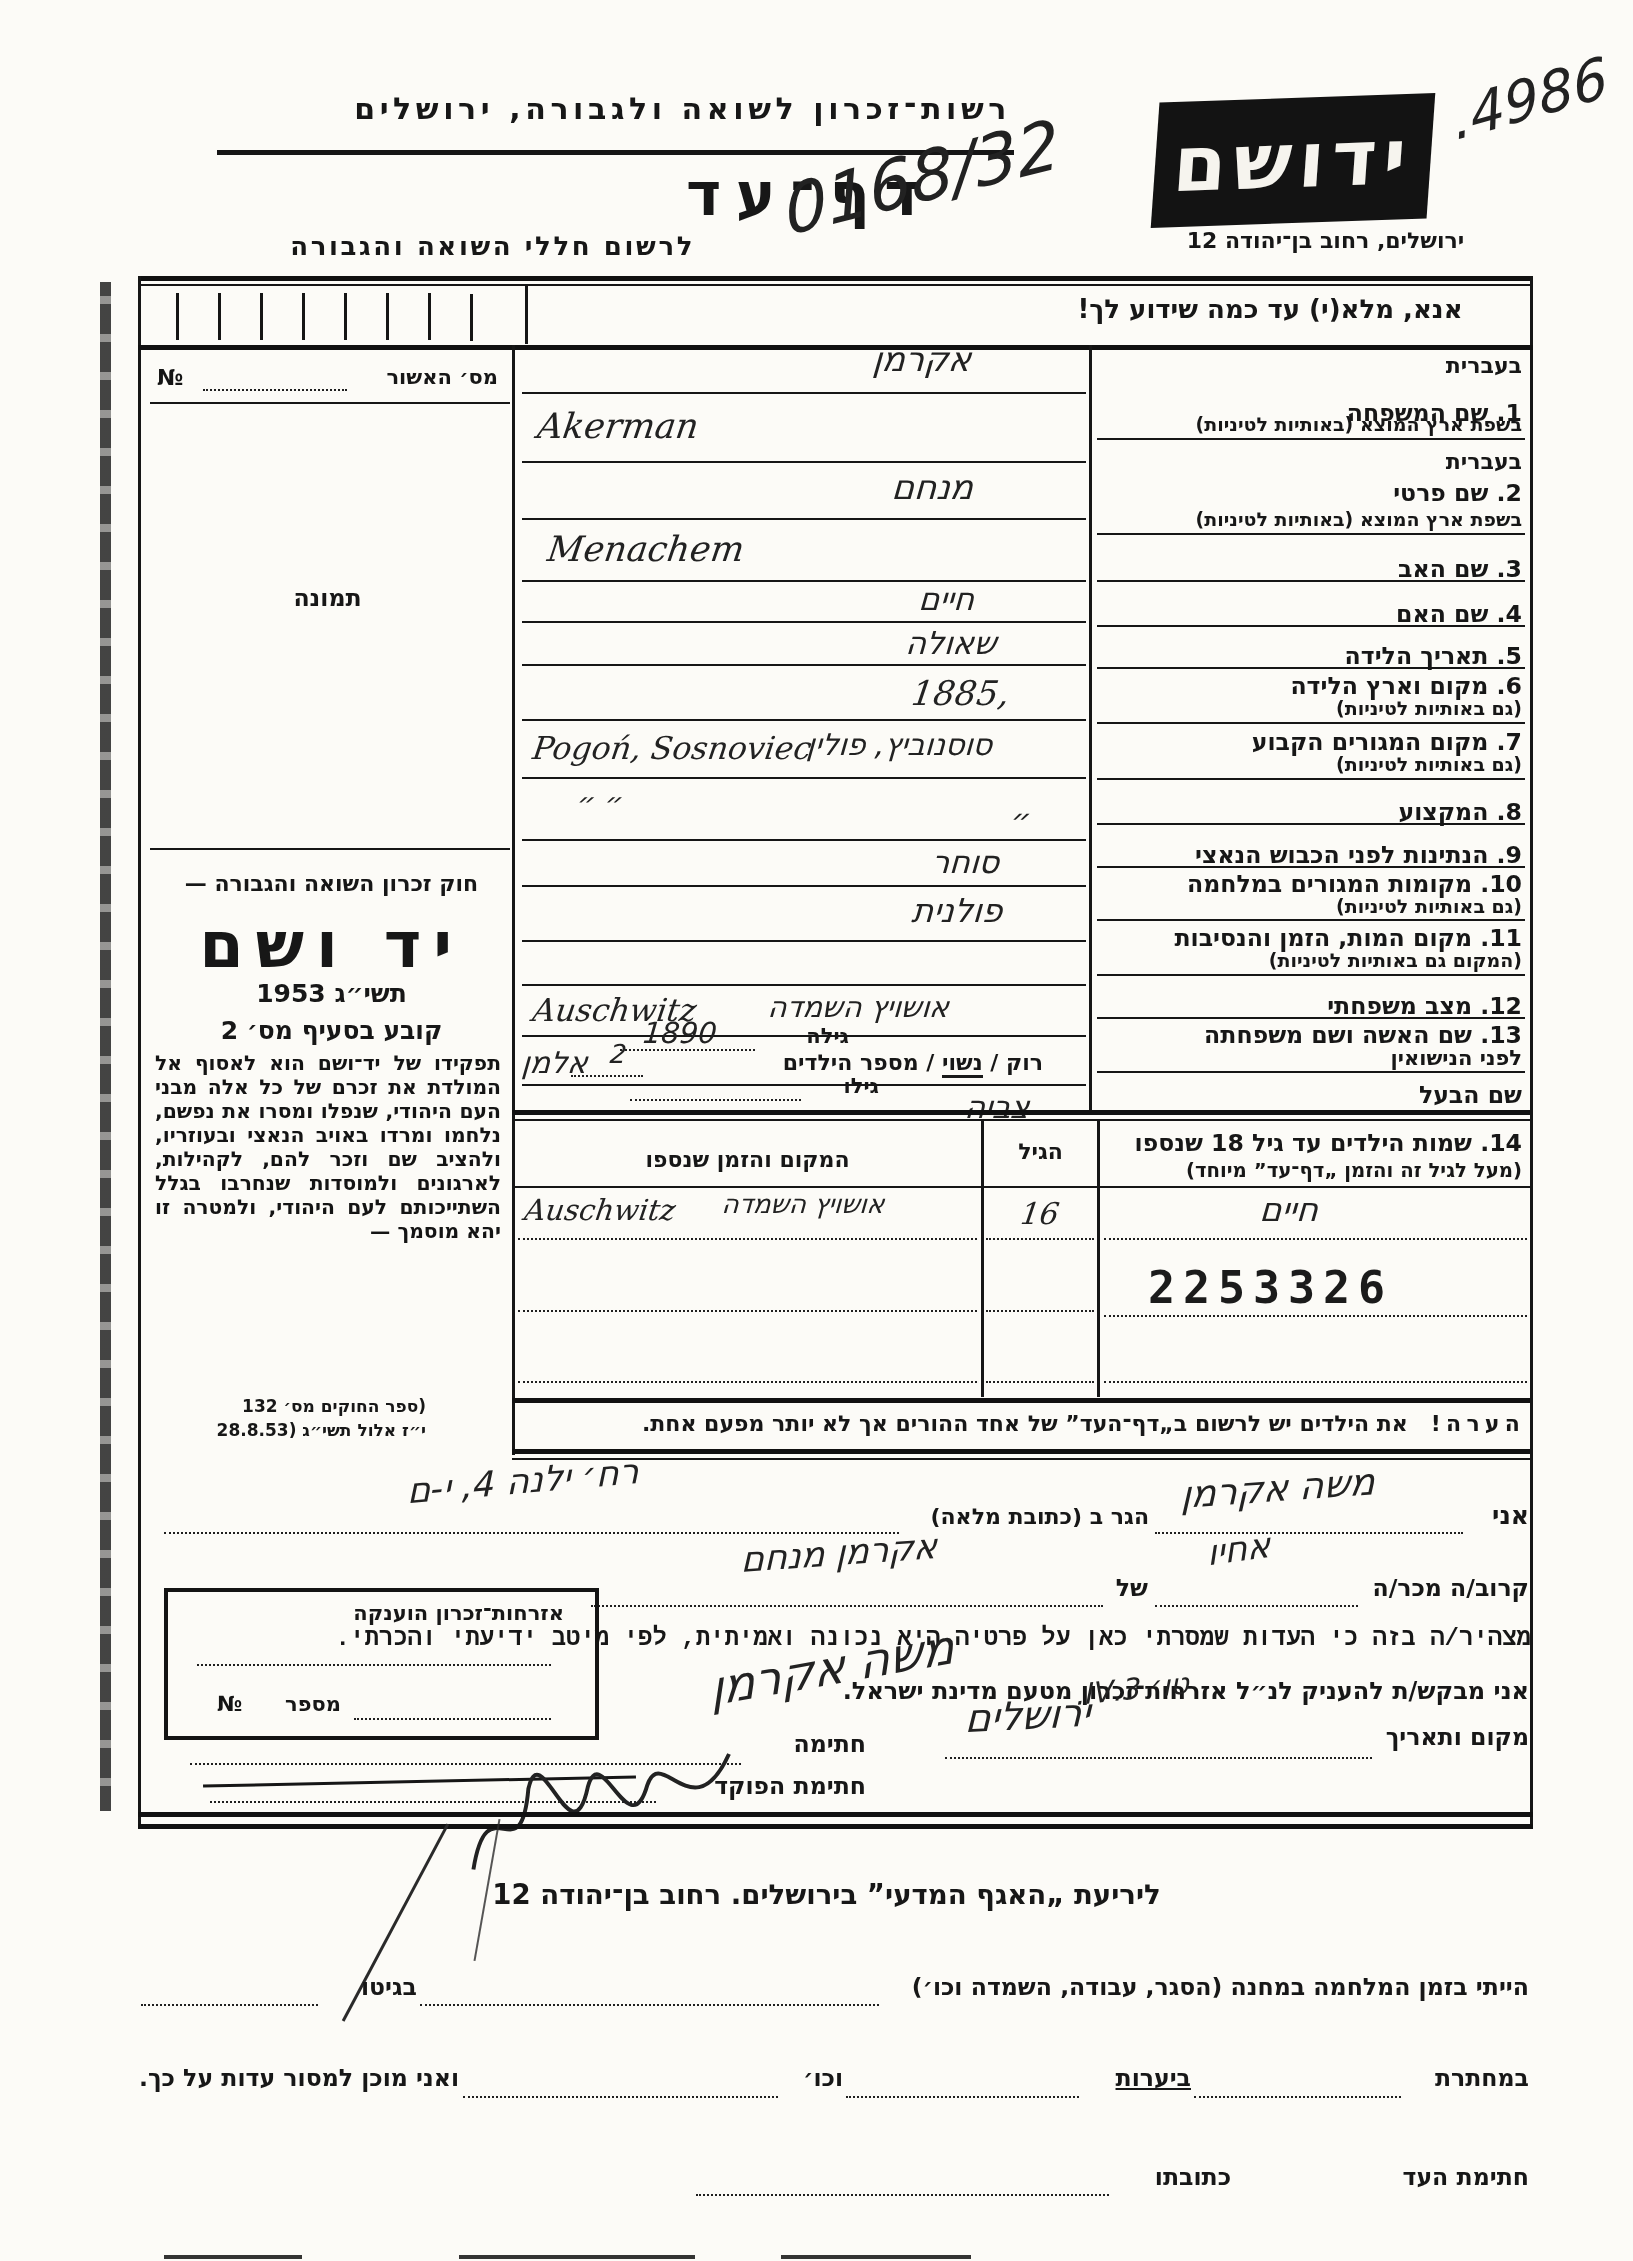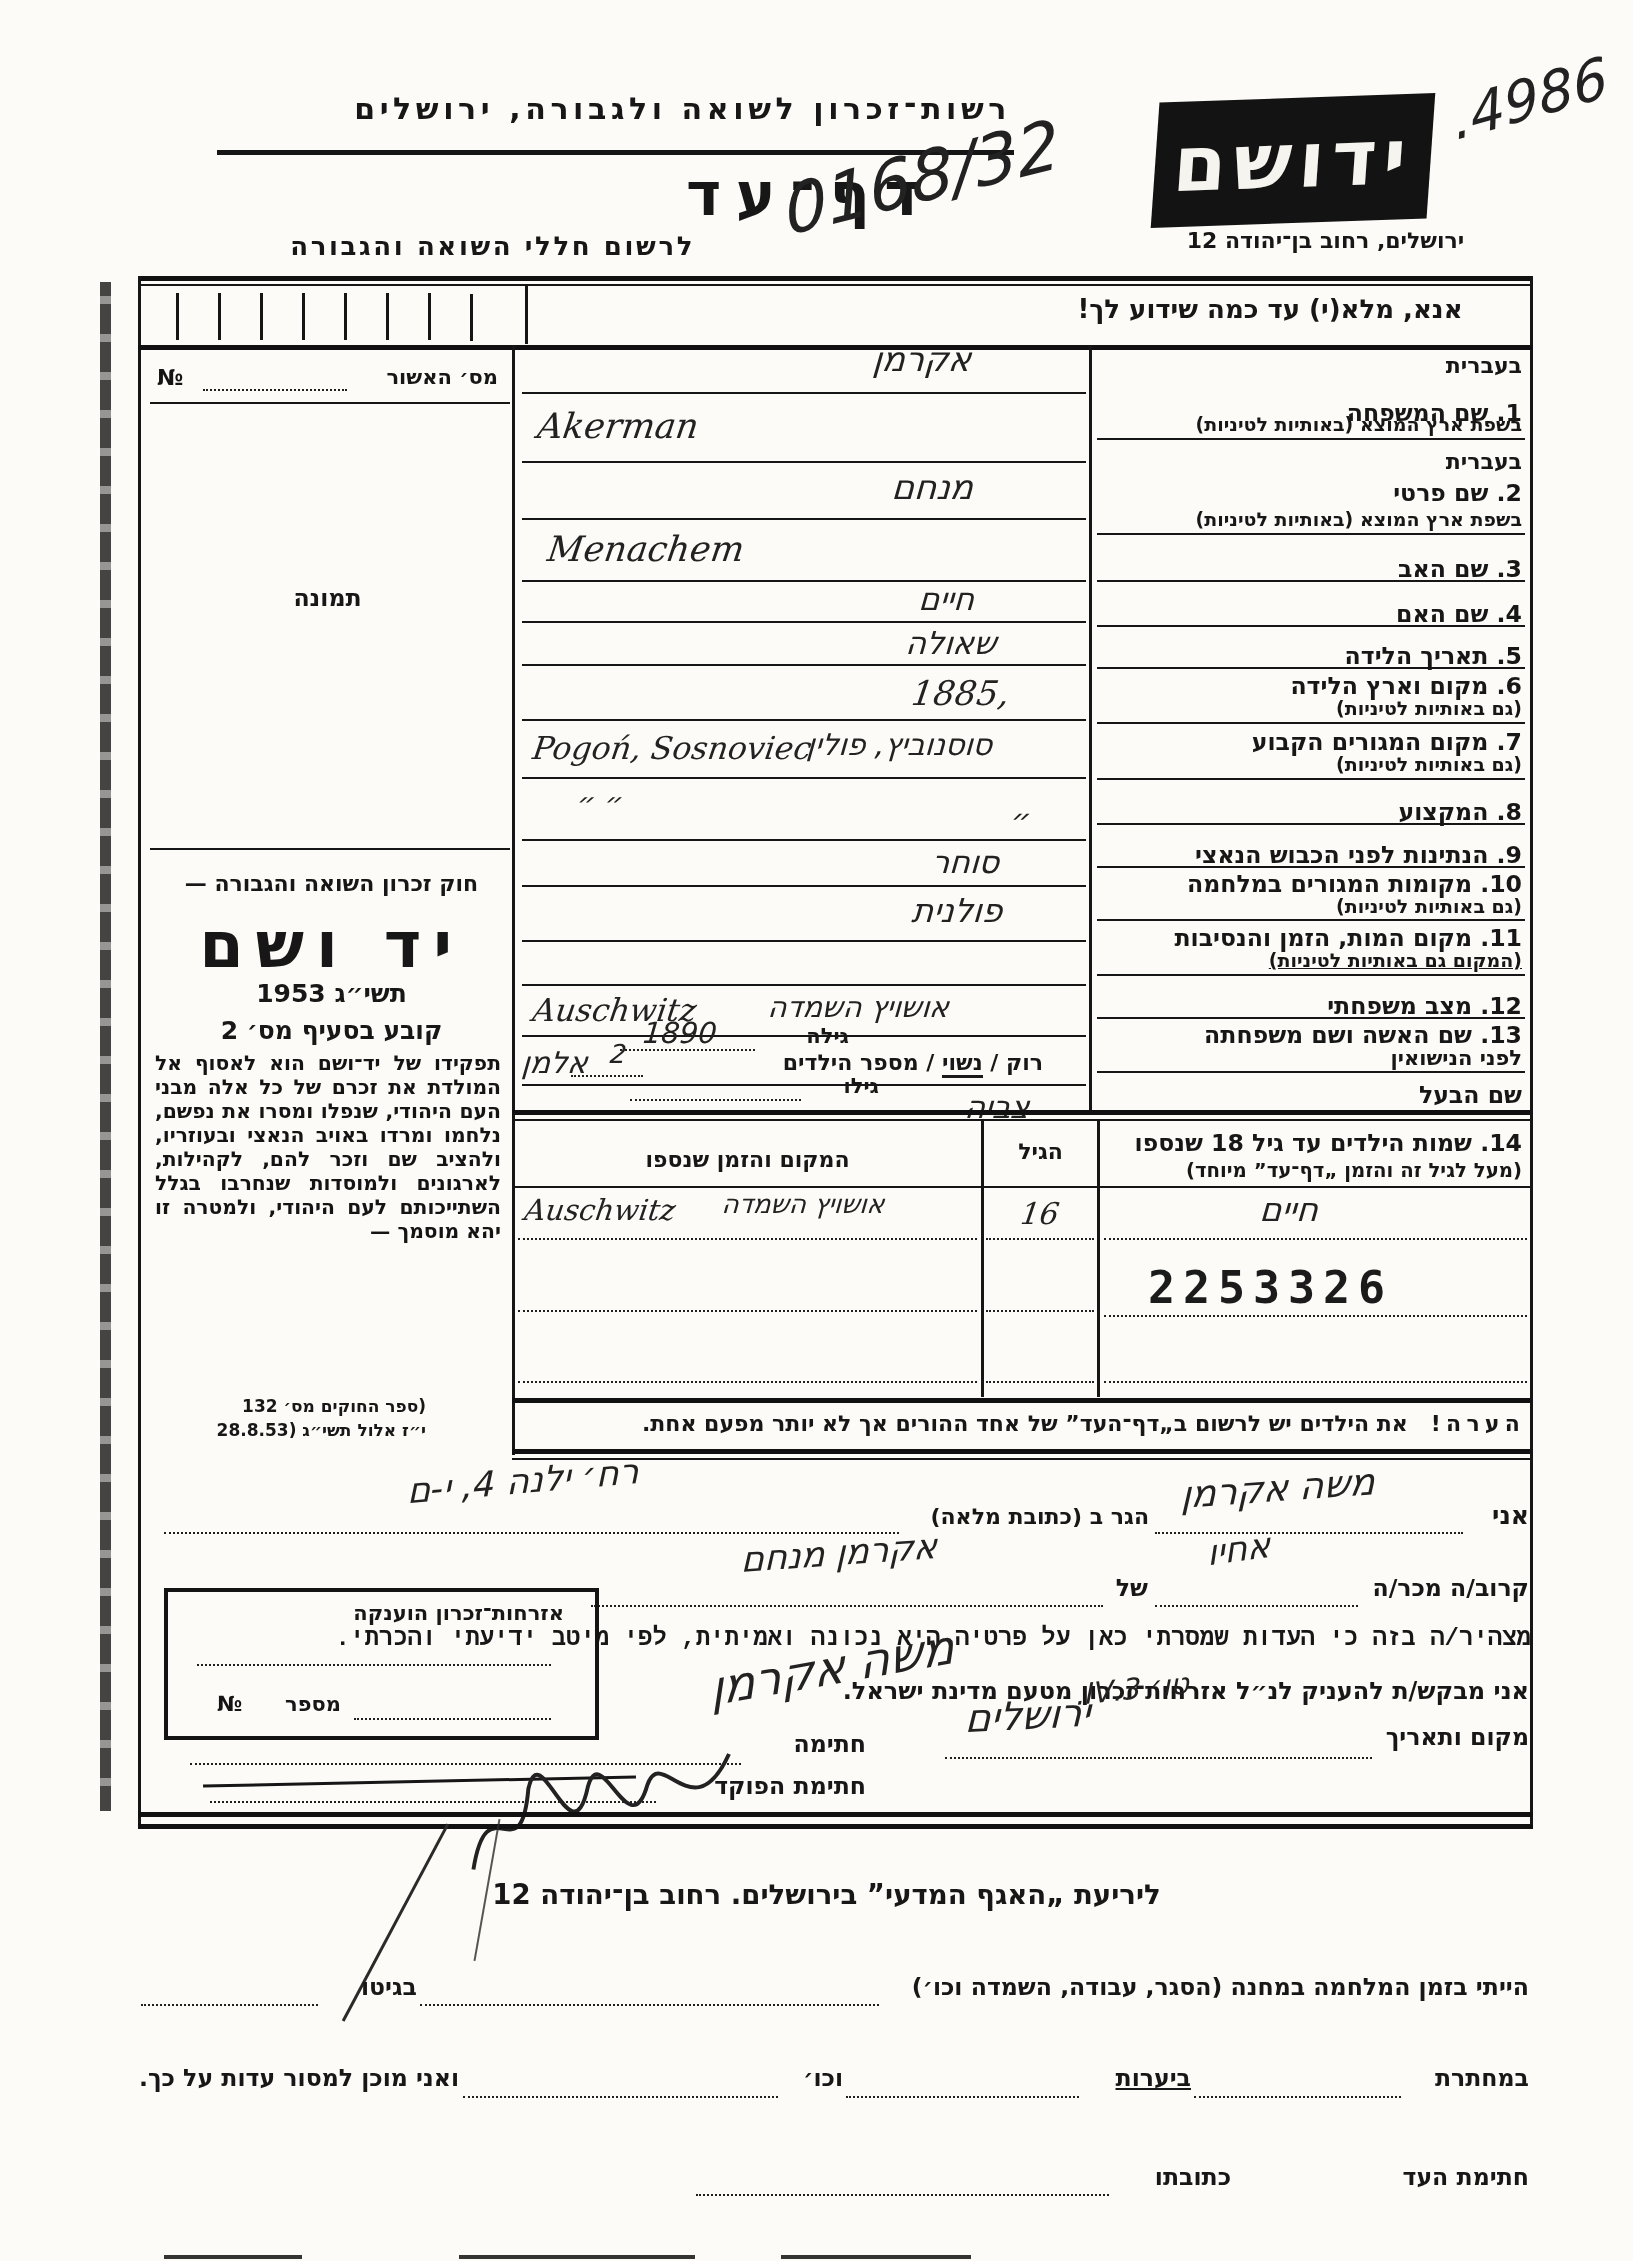--- a/index.html
+++ b/index.html
@@ -112,21 +112,21 @@
   <div class="abs hline" style="left:1097px;top:823px;width:428px;"></div>
 
   <div class="abs lbl" style="left:1102px;top:841px;width:420px;font-size:23.6px;">9. הנתינות לפני הכבוש הנאצי</div>
   <div class="abs hline" style="left:1097px;top:866px;width:428px;"></div>
 
   <div class="abs lbl" style="left:1102px;top:870px;width:420px;font-size:23.6px;">10. מקומות המגורים במלחמה</div>
   <div class="abs lbl" style="left:1102px;top:895px;width:420px;font-size:19px;">(גם באותיות לטיניות)</div>
   <div class="abs hline" style="left:1097px;top:919px;width:428px;"></div>
 
   <div class="abs lbl" style="left:1102px;top:924px;width:420px;font-size:23.6px;">11. מקום המות, הזמן והנסיבות</div>
-  <div class="abs lbl" style="left:1102px;top:949px;width:420px;font-size:19px;text-decoration:underline;">(המקום גם באותיות לטיניות)</div>
+  <div class="abs lbl" style="left:1102px;top:949px;width:420px;font-size:19px;">(המקום גם באותיות לטיניות)</div>
   <div class="abs hline" style="left:1097px;top:974px;width:428px;"></div>
 
   <div class="abs lbl" style="left:1102px;top:992px;width:420px;font-size:23.6px;">12. מצב משפחתי</div>
   <div class="abs hline" style="left:1097px;top:1017px;width:428px;"></div>
 
   <div class="abs lbl" style="left:1102px;top:1021px;width:420px;font-size:23.6px;">13. שם האשה ושם משפחתה</div>
   <div class="abs lbl" style="left:1102px;top:1046px;width:420px;font-size:21px;">לפני הנישואין</div>
   <div class="abs hline" style="left:1097px;top:1071px;width:428px;"></div>
 
   <div class="abs lbl" style="left:1102px;top:1081px;width:420px;font-size:23.6px;">שם הבעל</div>

